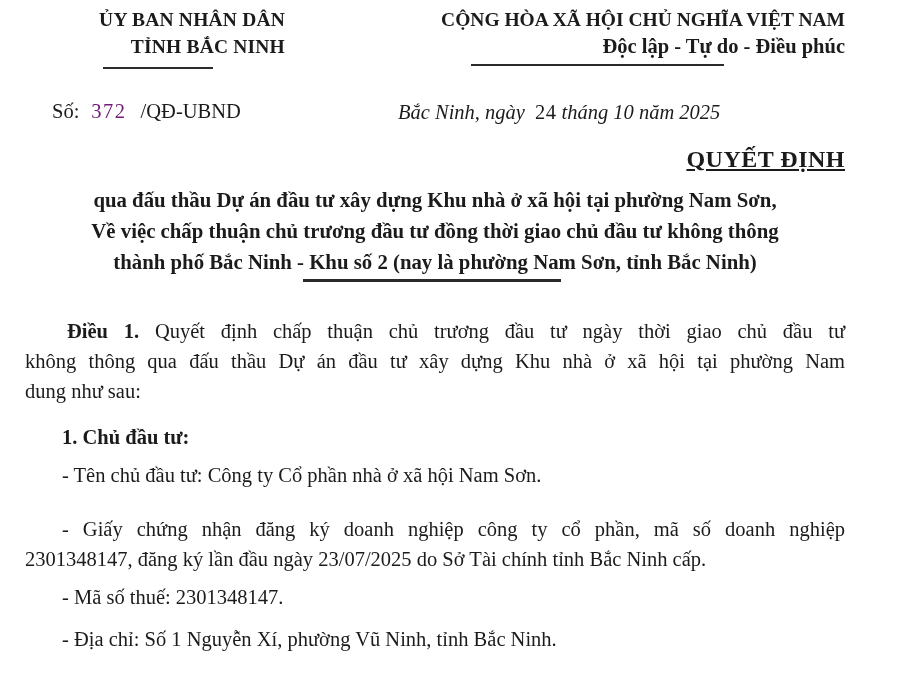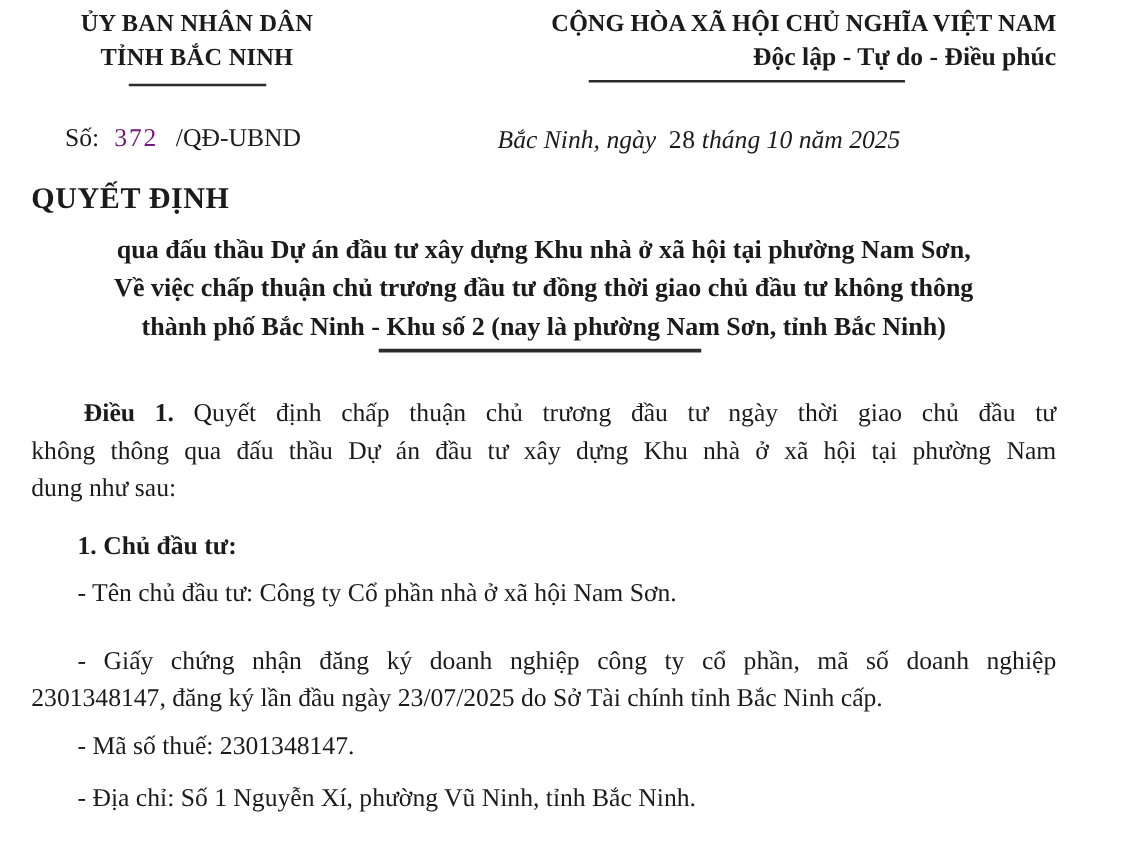--- a/index.html
+++ b/index.html
@@ -3,36 +3,36 @@
 <meta charset="utf-8">
 <style>
   html,body{margin:0;padding:0;}
   body{
     width:900px;height:675px;position:relative;overflow:hidden;
     background:#ffffff;color:#1b1b1b;
     font-family:"Liberation Serif","DejaVu Serif",serif;
   }
   .abs{position:absolute;}
   
-  .hdr-left{left:30px;top:6px;width:255px;text-align:center;font-weight:bold;
+  .hdr-left{left:30px;top:6px;width:255px;text-align:right;font-weight:bold;
     font-size:19.5px;line-height:27px;letter-spacing:.2px;}
   .hdr-right{left:350px;top:6px;width:495px;text-align:right;font-weight:bold;
     font-size:19.5px;line-height:27px;}
   .hdr-right .motto{font-size:20.5px;}
   .rule{background:#2b2b2b;height:2px;}
   .rule-left{width:110px;margin:7px auto 0;}
   .rule-right{width:253px;margin:4px auto 0;}
   
   .so-line{left:52px;top:100px;font-size:20.5px;white-space:nowrap;}
   .so-number{font-weight:normal;letter-spacing:1.5px;margin:0 14px 0 12px;color:#701a75;}
   .date-line{left:398px;top:101px;font-style:italic;font-size:20.5px;white-space:nowrap;}
   .date-day{margin:0 5px 0 10px;font-style:normal;letter-spacing:.5px;}
   
-  .title{left:25px;top:146px;width:820px;text-align:left;font-weight:bold;
-    font-size:24px;letter-spacing:.5px;}
+  .title{left:25px;top:146px;width:820px;text-align:right;font-weight:bold;
+    font-size:24px;letter-spacing:.5px;text-decoration:underline;}
   .subtitle{left:25px;top:184px;width:820px;text-align:center;font-weight:bold;
     font-size:20.8px;line-height:31px;}
   .subtitle .sline{white-space:nowrap;}
   .rule-sub{width:258px;height:2.5px;margin:2px auto 0;transform:translateX(-3px);}
   
   .doc-body{left:25px;top:316px;width:820px;font-size:20.5px;line-height:30px;}
   .jline{text-align:justify;text-align-last:justify;}
   .indent{padding-left:42px;}
   .indent-sm{padding-left:37px;}
   .b{font-weight:bold;}
@@ -54,21 +54,21 @@
   <div>CỘNG HÒA XÃ HỘI CHỦ NGHĨA VIỆT NAM</div>
   <div class="motto">Độc lập - Tự do - Điều phúc</div>
   <div class="rule rule-right"></div>
 </div>
 
 <div class="abs so-line">
   <span>Số:</span><span class="so-number">372</span><span>/QĐ-UBND</span>
 </div>
 
 <div class="abs date-line">
-  <span>Bắc Ninh, ngày</span><span class="date-day">28</span><span>tháng 10 năm 2025</span>
+  <span>Bắc Ninh, ngày</span><span class="date-day">24</span><span>tháng 10 năm 2025</span>
 </div>
 
 <div class="abs title">QUYẾT ĐỊNH</div>
 
 <div class="abs subtitle">
   <div class="sline">qua đấu thầu Dự án đầu tư xây dựng Khu nhà ở xã hội tại phường Nam Sơn,</div>
   <div class="sline">Về việc chấp thuận chủ trương đầu tư đồng thời giao chủ đầu tư không thông</div>
   <div class="sline">thành phố Bắc Ninh - Khu số 2 (nay là phường Nam Sơn, tỉnh Bắc Ninh)</div>
   <div class="rule rule-sub"></div>
 </div>

